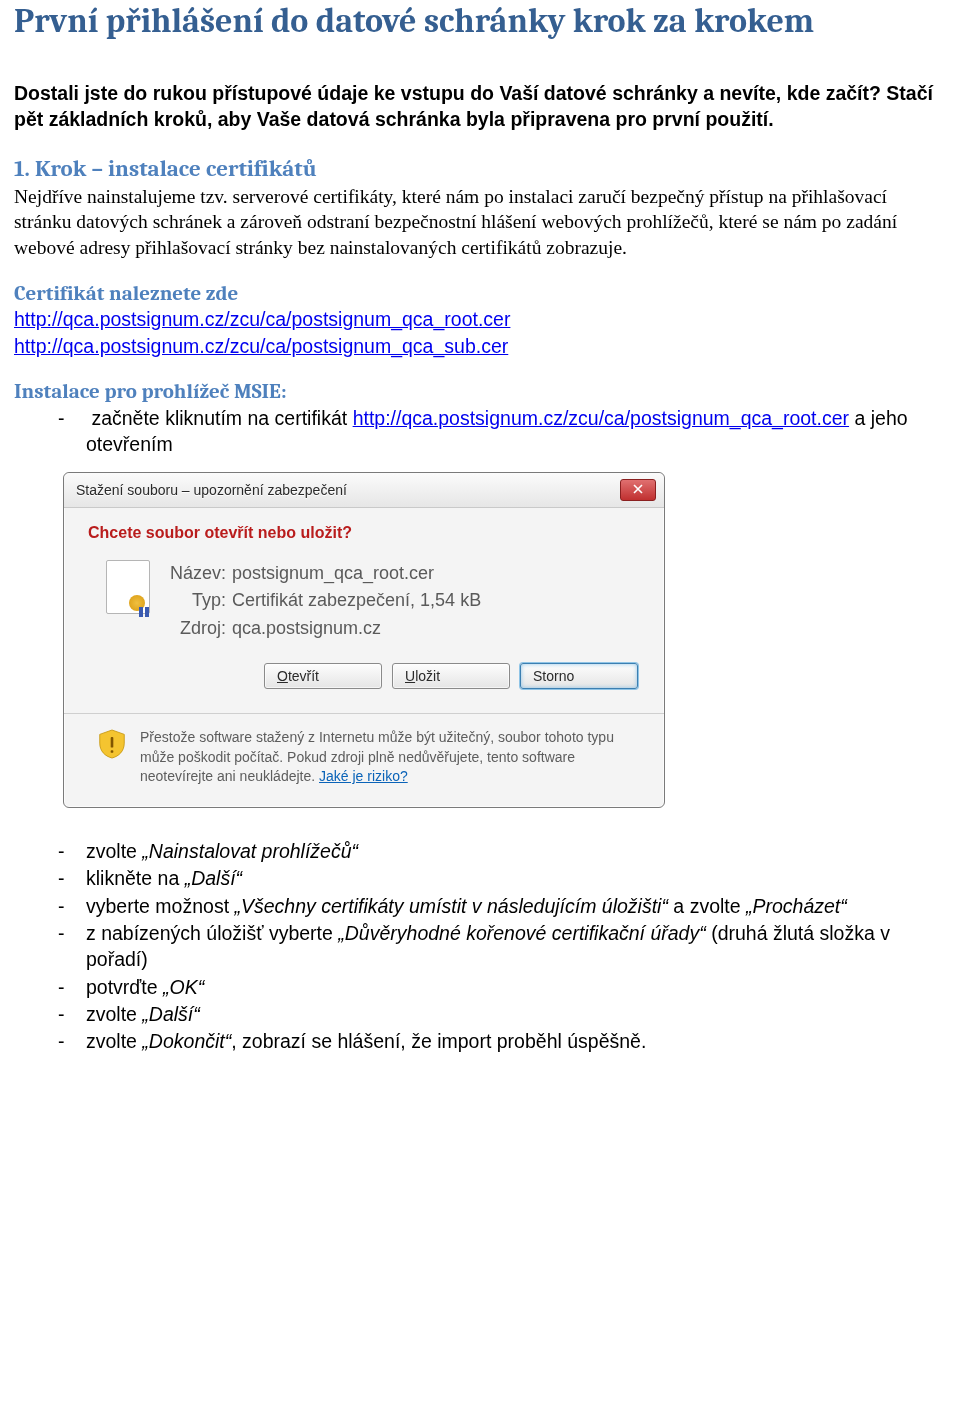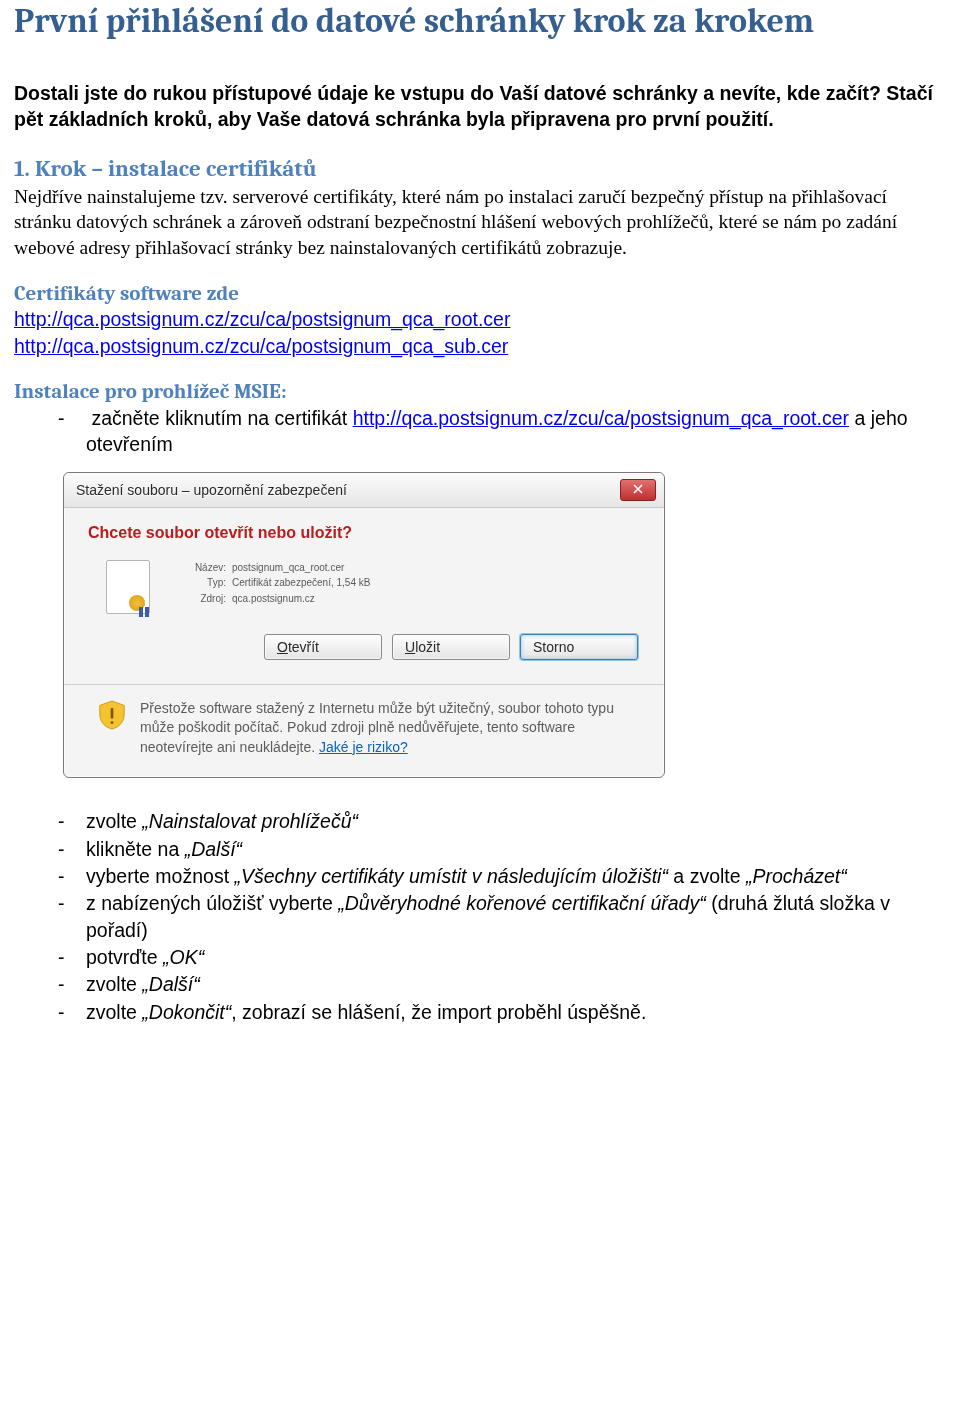--- a/index.html
+++ b/index.html
@@ -161,21 +161,21 @@
       content: "";
       position: absolute;
       right: 6px;
       bottom: -4px;
       width: 4px;
       height: 10px;
       background: #3a5ab0;
       box-shadow: 6px 0 0 #3a5ab0;
     }
     .file-info {
-      font-size: 10px;
+      font-size: 18px;
       color: #6a6a6a;
       line-height: 1.55;
     }
     .file-info .lbl {
       display: inline-block;
       width: 58px;
       text-align: right;
       margin-right: 6px;
       color: #5a5a5a;
     }
@@ -240,21 +240,21 @@
 <body>
 
 <div class="page">
   <h1>První přihlášení do datové schránky krok za krokem</h1>
 
   <p class="bold-intro">Dostali jste do rukou přístupové údaje ke vstupu do Vaší datové schránky a nevíte, kde začít? Stačí pět základních kroků, aby Vaše datová schránka byla připravena pro první použití.</p>
 
   <h2>1. Krok – instalace certifikátů</h2>
   <p class="body-text">Nejdříve nainstalujeme tzv. serverové certifikáty, které nám po instalaci zaručí bezpečný přístup na přihlašovací stránku datových schránek a zároveň odstraní bezpečnostní hlášení webových prohlížečů, které se nám po zadání webové adresy přihlašovací stránky bez nainstalovaných certifikátů zobrazuje.</p>
 
-  <h3>Certifikáty software zde</h3>
+  <h3>Certifikát naleznete zde</h3>
   <div class="link-block">
     <a class="doc-link">http://qca.postsignum.cz/zcu/ca/postsignum_qca_root.cer</a><br>
     <a class="doc-link">http://qca.postsignum.cz/zcu/ca/postsignum_qca_sub.cer</a>
   </div>
 
   <h3>Instalace pro prohlížeč MSIE:</h3>
   <ul class="dash-list">
     <li>
       <span>začněte kliknutím na certifikát </span>
       <a class="doc-link">http://qca.postsignum.cz/zcu/ca/postsignum_qca_root.cer</a><span> a jeho otevřením</span>

